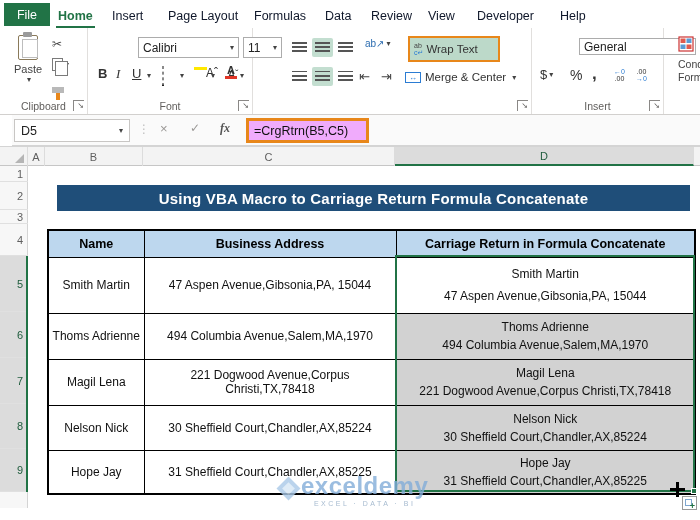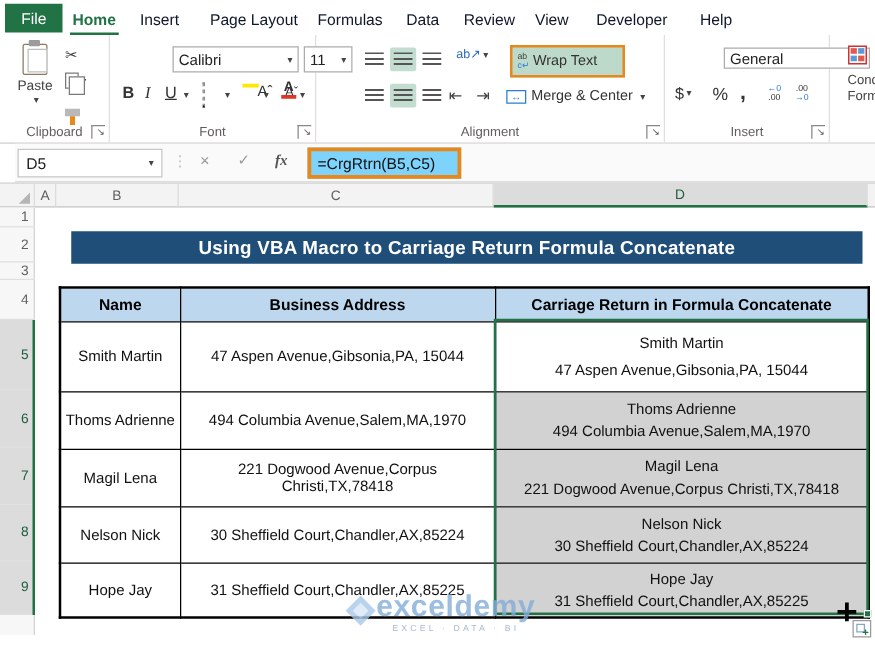--- a/index.html
+++ b/index.html
@@ -65,21 +65,21 @@
   
   .cf-icon { width:16px; height:16px; }
 
   
   .formula-bar { position:absolute; left:12px; top:115px; width:700px; height:31px; background:#fafafa; border-bottom:1px solid #d4d4d4; }
   .name-box { position:absolute; left:2px; top:4px; width:116px; height:23px; border:1px solid #c8c6c4; background:#fff;
               font-size:12.5px; color:#222; display:flex; align-items:center; padding:0 6px; justify-content:space-between; }
   .fb-sep { position:absolute; left:126px; top:7px; color:#c0c0c0; font-size:12px; }
   .fb-btn { position:absolute; top:6px; font-size:12px; color:#9a9896; }
   .fx { font-style:italic; font-family:"Liberation Serif",serif; color:#555; font-weight:bold; }
-  .formula-box { position:absolute; left:234px; top:3px; width:123px; height:25px; border:3px solid #e8871a; background:#7dd3fc;
+  .formula-box { position:absolute; left:234px; top:3px; width:123px; height:25px; border:3px solid #e8871a; background:#f0abfc;
                  display:flex; align-items:center; padding-left:5px; font-size:12.5px; color:#111; }
 
   
   .colheads { position:absolute; left:0; top:146px; width:700px; height:20px; background:#f3f3f3; border-top:1px solid #d4d4d4; border-bottom:1px solid #c6c6c6; }
   .colhead { position:absolute; top:0; height:19px; font-size:11px; color:#5f5f5f; display:flex; align-items:center; justify-content:center; border-right:1px solid #dcdcdc; }
   .colhead.sel { background:#dcdcdc; color:#1f5c3d; border-bottom:2px solid #217346; }
   .corner-cell { position:absolute; left:0; top:0; width:28px; height:19px; border-right:1px solid #dcdcdc; }
   .corner-tri { position:absolute; right:3px; bottom:3px; width:0; height:0; border-left:9px solid transparent; border-bottom:9px solid #b5b5b5; }
 
   .gutter { position:absolute; left:0; top:166px; width:28px; height:342px; background:#f7f7f7; border-right:1px solid #d4d4d4; }
@@ -220,21 +220,20 @@
       <div class="align-btn" style="left:82px; top:39px;">
           <span class="lines-icon"></span>
         </div>
       <div class="btn" style="position:absolute; left:106px; top:39px; height:19px; font-size:13px; color:#444;">⇤</div>
       <div class="btn" style="position:absolute; left:128px; top:39px; height:19px; font-size:13px; color:#444;">⇥</div>
       <div class="merge-btn">
         <span class="merge-icon">↔</span>
         <span>Merge &amp; Center</span>
         <span class="caret">▾</span>
       </div>
-      <div class="rgroup-label">Alignment</div>
       <div class="launcher">↘</div>
     </div>
 
     <div class="rgroup" style="left:532px; width:132px;">
       <div class="combo" style="position:absolute; left:7px; top:10px; width:117px; height:17px;">
         <span>General</span>
         <span class="caret">▾</span>
       </div>
       <div class="btn" style="position:absolute; left:8px; top:39px; font-size:13px; color:#333;">
         <span>$</span>

